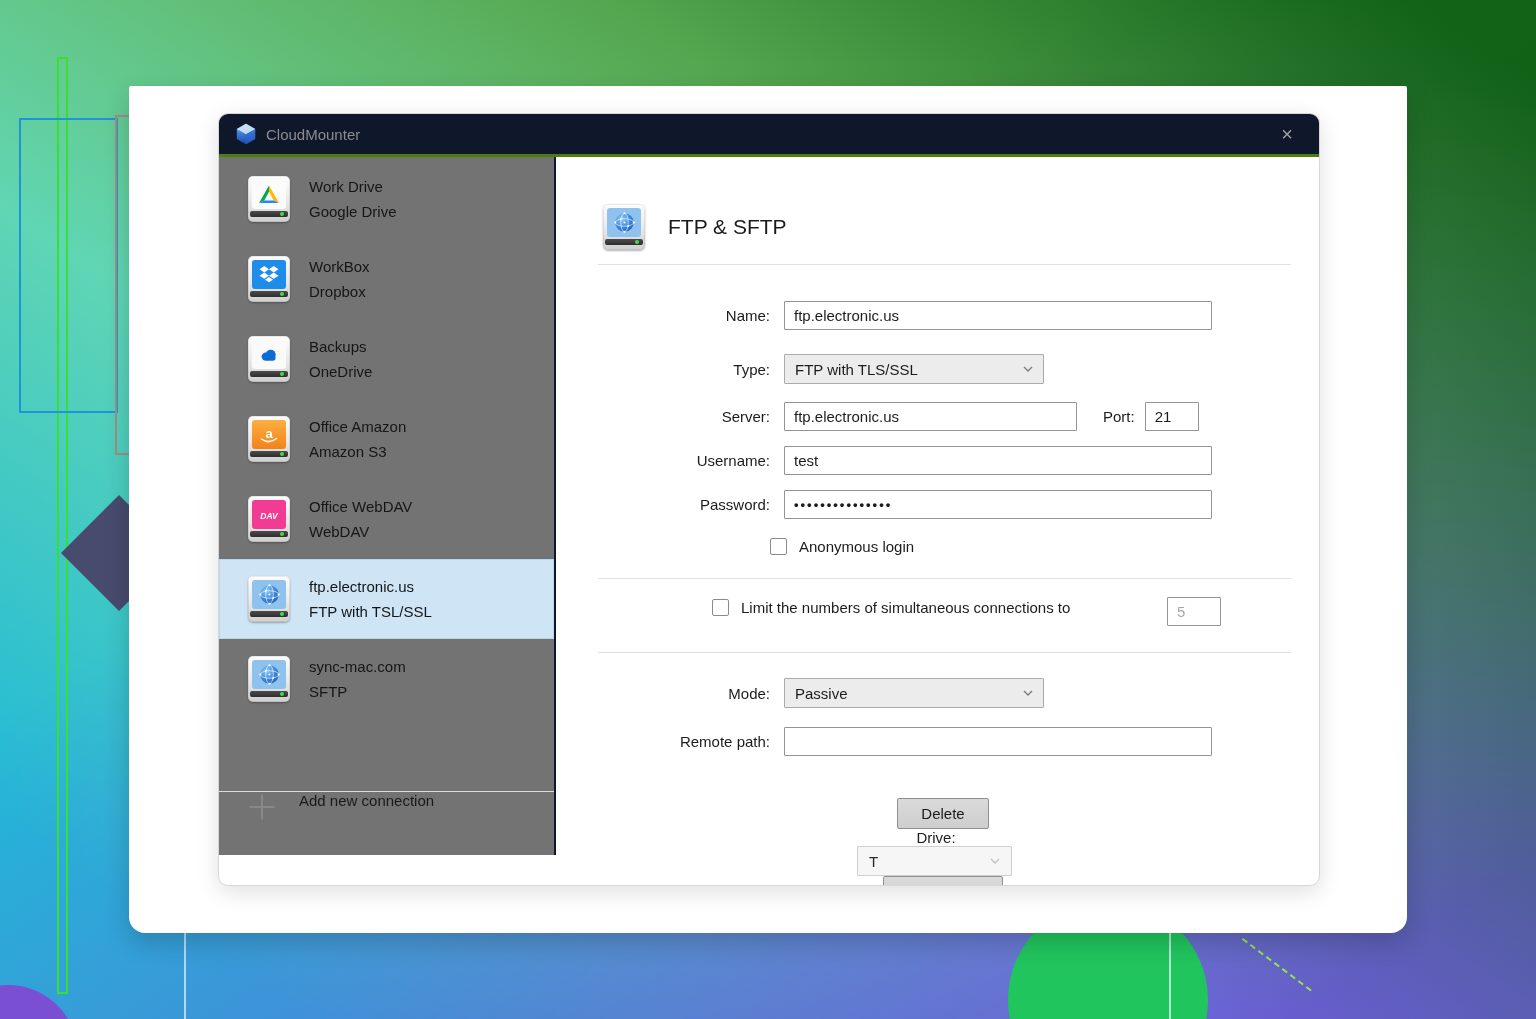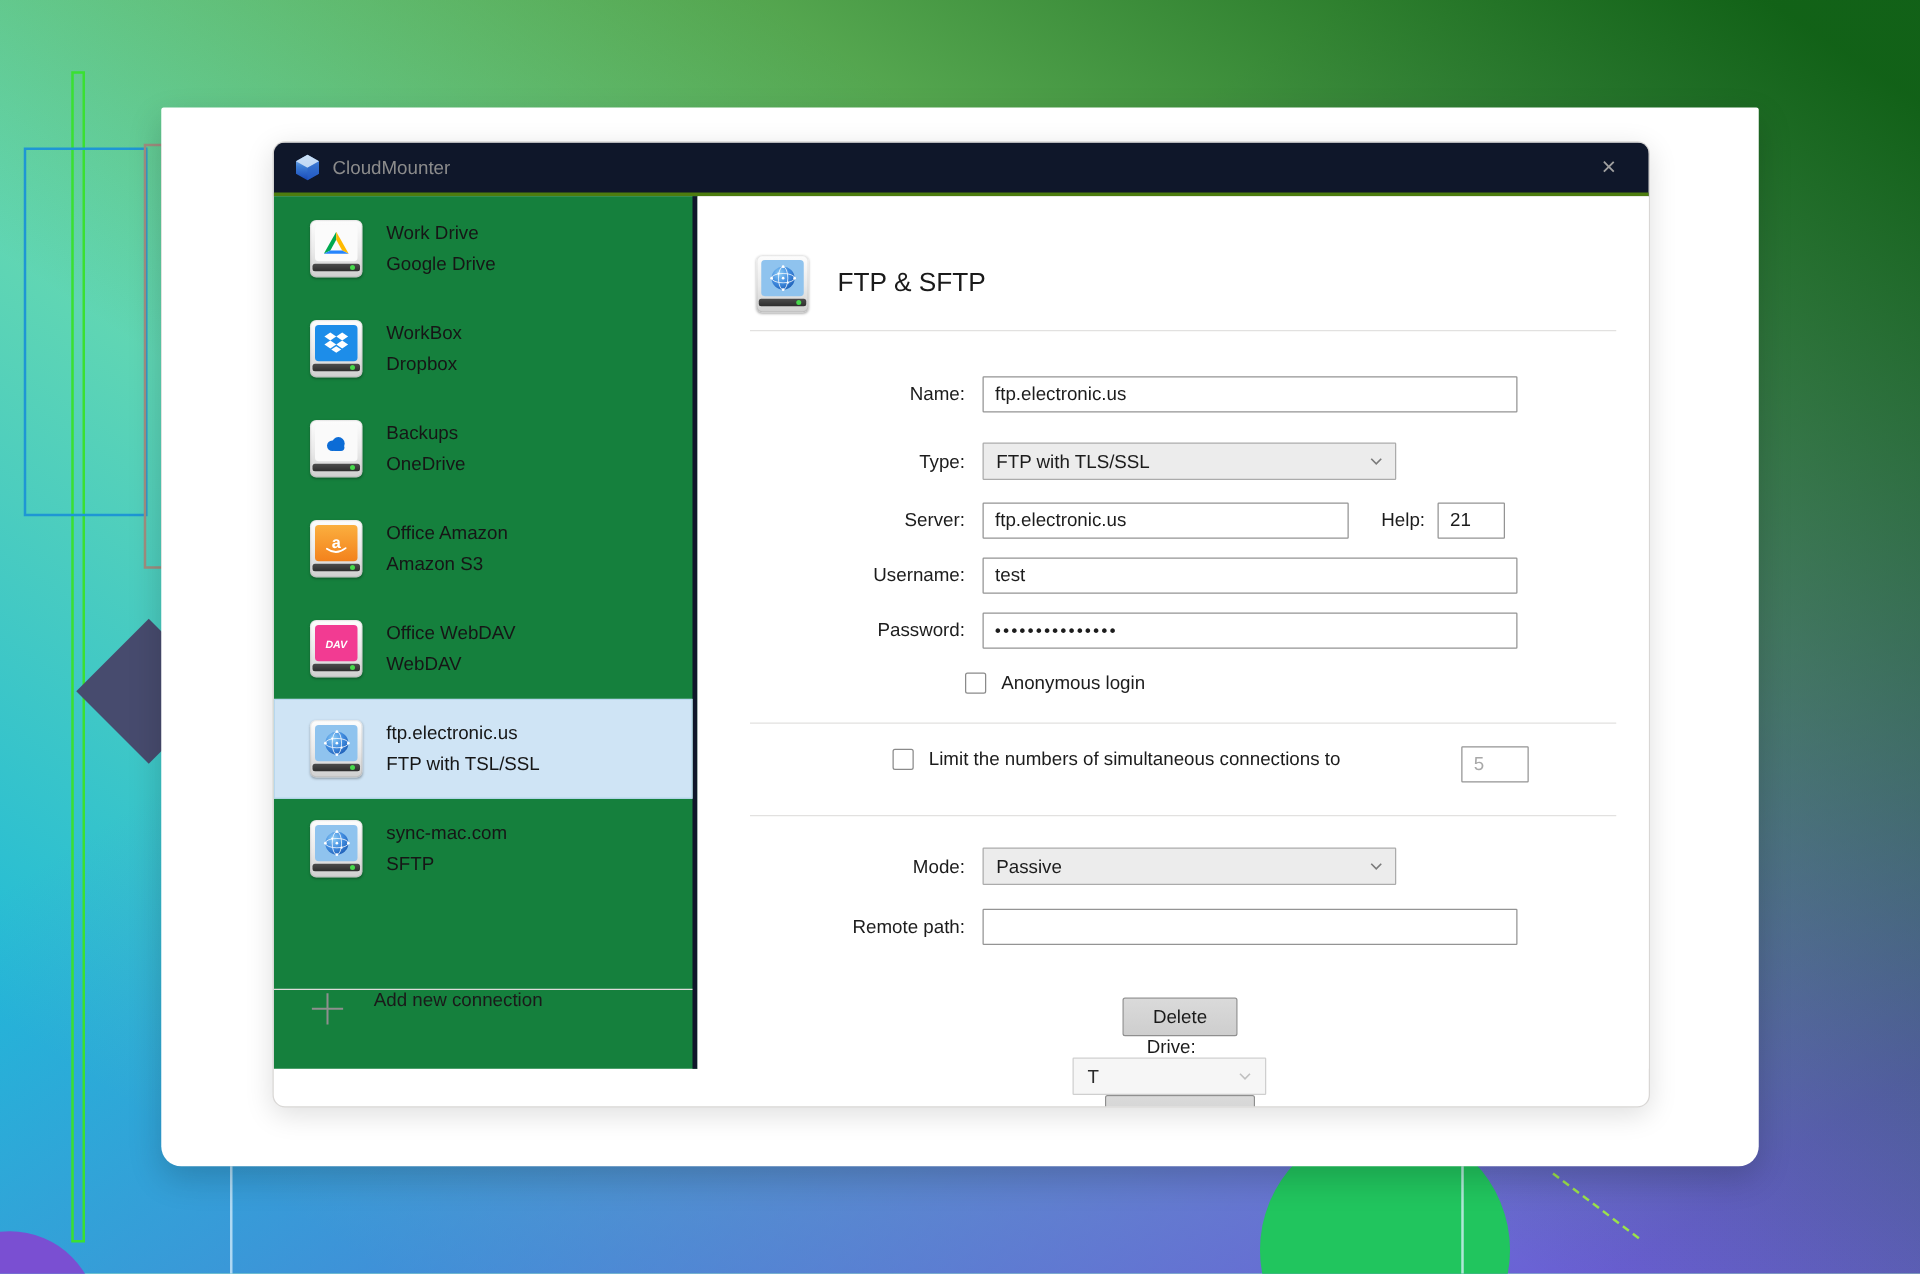--- a/index.html
+++ b/index.html
@@ -43,21 +43,21 @@
   }
   .titlebar{height:40px;background:#0f172a;display:flex;align-items:center;padding:0 16px;position:relative;border-bottom:3px solid #4d7c0f;}
   .titlebar .app-title{margin-left:9px;font-size:15px;color:#8c8c8c;}
   .close{position:absolute;right:20px;top:8px;width:24px;height:24px;display:flex;align-items:center;justify-content:center;
          font-size:20px;color:#a0a0a0;cursor:default;}
   .menubar{height:32px;background:#fff;border-bottom:1px solid #e3e2e0;display:flex;align-items:center;padding-left:12px;}
   .menubar span{padding:0 11px;font-size:15px;color:#1a1a1a;}
   .content{display:flex;height:698px;}
 
   
-  .sidebar{width:335px;background:#15803d;border-right:4px solid #0f172a;position:relative;flex:none;}
+  .sidebar{width:335px;background:#737373;border-right:2px solid #0f172a;position:relative;flex:none;}
   .conn-list{padding-top:2px;}
   .conn-row{height:80px;display:flex;align-items:center;padding-left:26px;gap:16px;box-sizing:border-box;}
   .conn-row.selected{background:#cfe4f5;box-shadow:inset 0 0 0 1px #b7d7ee;}
   .conn-title,.conn-sub{font-size:15px;line-height:25px;color:#161616;}
   .add-area{position:absolute;bottom:0;left:0;right:0;height:63px;border-top:1px solid #dddcda;
             display:flex;padding-left:28px;gap:22px;}
   .add-label{font-size:15px;color:#1a1a1a;}
 
   
   .drive{width:48px;height:46px;position:relative;flex:none;}
@@ -85,21 +85,21 @@
   .frow{position:absolute;display:flex;align-items:center;left:0;}
   .flabel{width:214px;text-align:right;padding-right:14px;font-size:15px;color:#1c1c1c;flex:none;}
   .flabel-inline{font-size:15px;color:#1c1c1c;margin-left:26px;}
   .ti{height:29px;border:1px solid #949494;background:#fff;padding:0 9px;font-size:15px;color:#1c1c1c;
       box-sizing:border-box;font-family:"Liberation Sans",sans-serif;border-radius:1px;}
   .w428{width:428px}.w293{width:293px}.w54{width:54px;margin-left:10px;}
   .pw{font-size:13px;letter-spacing:2px;font-weight:bold;}
   .muted{color:#a8a8a8;}
   .sel{height:30px;background:#ececec;border:1px solid #ababab;display:flex;align-items:center;
        justify-content:space-between;padding:0 10px;font-size:15px;color:#1c1c1c;box-sizing:border-box;border-radius:1px;}
-  .w292{width:331px}
+  .w292{width:260px}
   .checkbox{width:17px;height:17px;border:1px solid #8a8a8a;background:#fff;border-radius:2px;box-sizing:border-box;flex:none;}
   .cb-label{font-size:15px;color:#1c1c1c;margin-left:12px;}
   .r-name{top:144px}.r-type{top:197px}.r-server{top:245px}.r-user{top:289px}.r-pass{top:333px}
   .r-anon{top:381px;left:214px;}
   .r-limit{top:442px;left:156px;}
   .limit-input{position:absolute;left:601px;top:440px;width:54px;}
   .r-mode{top:521px}.r-remote{top:570px}
   .footer{position:absolute;top:641px;left:44px;right:33px;display:flex;align-items:center;flex-direction:column;}
   .btn{height:31px;background:linear-gradient(180deg,#dadada,#cecece);border:1px solid #8f8f8f;border-radius:2px;
        font-size:15px;color:#1a1a1a;font-family:"Liberation Sans",sans-serif;box-sizing:border-box;}
@@ -357,21 +357,21 @@
             <span>FTP with TLS/SSL</span>
             <svg width="10" height="6" viewBox="0 0 10 6">
               <polyline points="1,1 5,5 9,1" fill="none" stroke="#7a7a7a" stroke-width="1.3"></polyline>
               </svg>
           </div>
         </div>
 
         <div class="frow r-server">
           <span class="flabel">Server:</span>
           <input class="ti w293" value="ftp.electronic.us" style="">
-          <span class="flabel-inline">Help:</span>
+          <span class="flabel-inline">Port:</span>
           <input class="ti w54" value="21" style="">
         </div>
 
         <div class="frow r-pass">
           <span class="flabel">Password:</span>
           <input class="ti w428 pw" value="•••••••••••••••" style="">
         </div>
 
         <div class="frow r-user">
           <span class="flabel">Username:</span>

